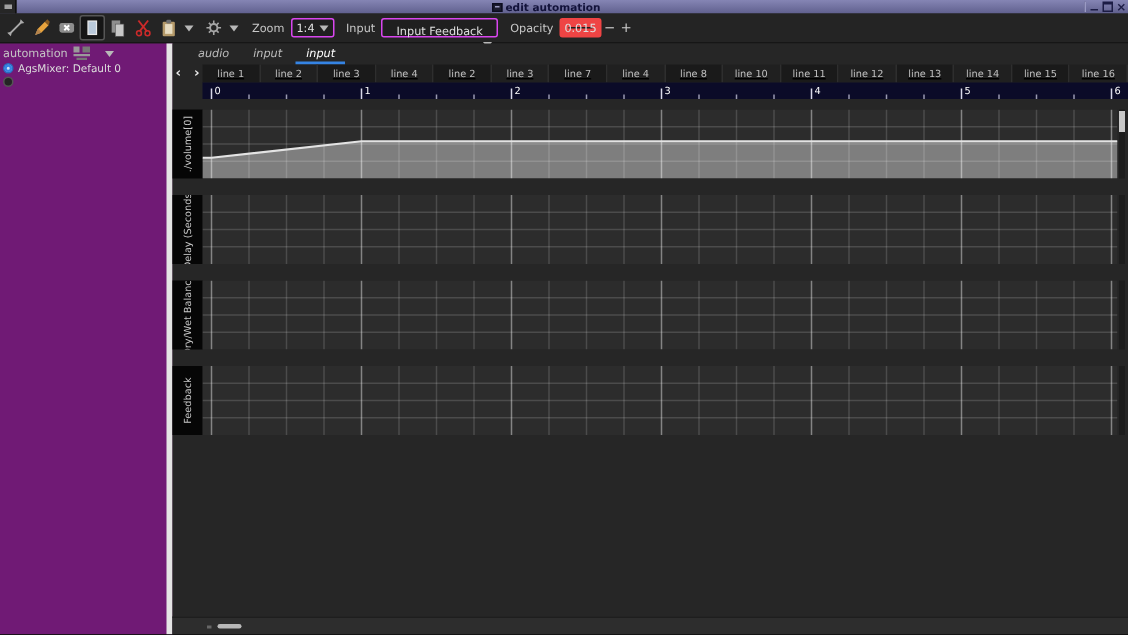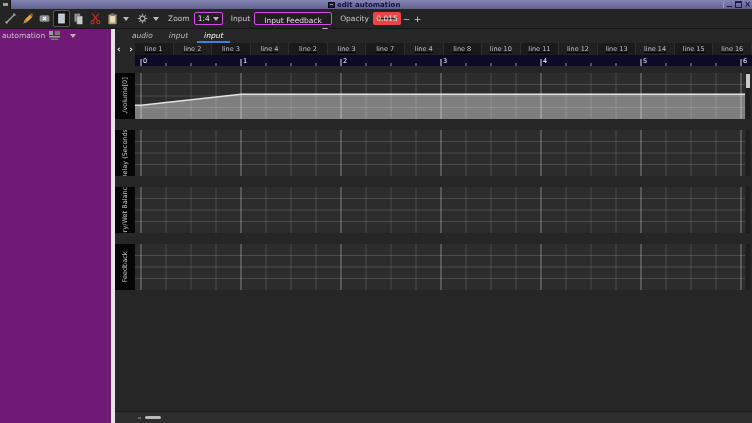--- a/index.html
+++ b/index.html
@@ -201,20 +201,30 @@
       <svg width="13" height="11" viewBox="0 0 13 11">
         <rect x="1" y="1" width="4" height="4" fill="#9a9a9a"></rect>
         <rect x="7" y="1" width="5" height="4" fill="#777777"></rect>
         <rect x="1" y="6" width="11" height="1.5" fill="#9a9a9a"></rect>
         <rect x="3" y="8.5" width="7" height="1.5" fill="#777777"></rect>
       </svg>
       <div class="tcaret side-caret">
         <div class="caret-down"></div>
       </div>
     </div>
+    <div id="machine-list">
+        <div class="machine-row">
+          <span class="radio on"></span>
+          <span class="machine-label">AgsMixer: Default 0</span>
+        </div>
+        <div class="machine-row">
+          <span class="radio off"></span>
+          <span class="machine-label"></span>
+        </div>
+      </div>
   </div>
 
   <div class="main">
     <div class="tabs" id="tabs">
         <div class="tab">audio</div>
         <div class="tab">input</div>
         <div class="tab active">input</div>
       </div>
 
     <div class="nav-row">

